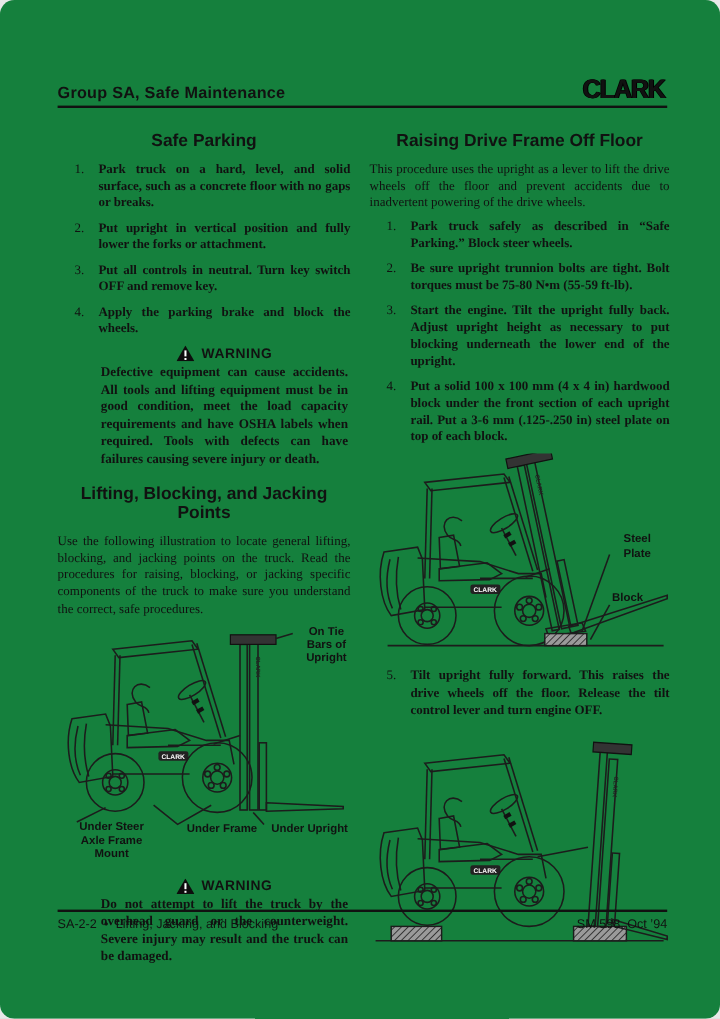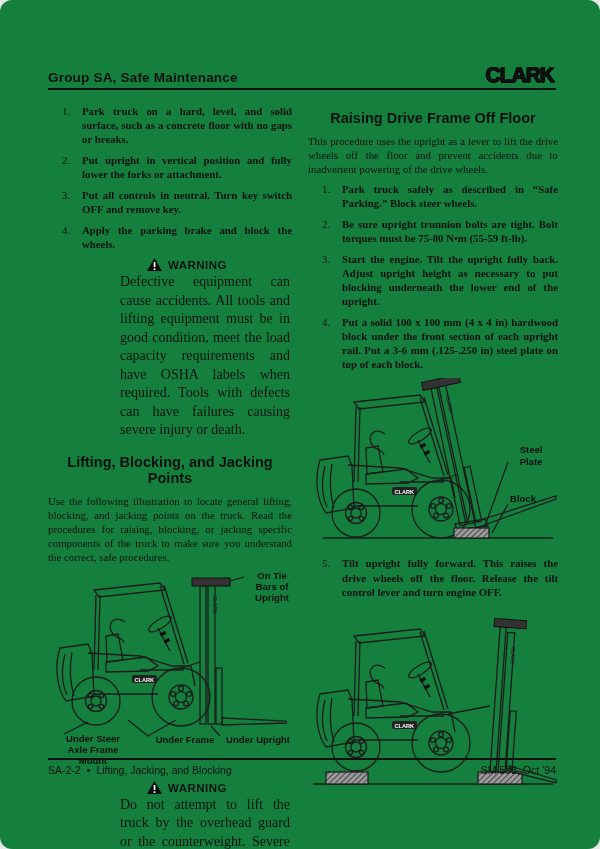--- a/index.html
+++ b/index.html
@@ -20,21 +20,21 @@
      text-align:center;margin:6px 0 8px 0;}
   p{font-size:10.8px;line-height:1.3;margin:0 0 6px 0;text-align:justify;}
   .li{display:flex;margin:0 0 7px 0;}
   .li .num{width:14px;flex:none;font-size:10.8px;line-height:1.3;margin-left:14px;}
   .li .txt{flex:1;font-size:10.8px;line-height:1.3;text-align:justify;padding-left:6px;font-weight:bold;}
   
   .warn{margin:4px 0 10px 36px;width:206px;}
   .warn-head{display:flex;align-items:flex-end;justify-content:center;gap:6px;
              font-family:"Liberation Sans",sans-serif;font-weight:bold;font-size:11.5px;
              letter-spacing:.5px;margin-bottom:2px;}
-  .warn-text{font-size:14px;font-weight:normal;line-height:1.32;text-align:justify;margin-left:36px;}
+  .warn-text{font-size:11px;font-weight:bold;line-height:1.32;text-align:justify;}
   
   .fig{position:relative;text-align:center;}
   .fig svg{display:block;}
   .flabel{position:absolute;font-family:"Liberation Sans",sans-serif;font-weight:bold;
           font-size:9.5px;line-height:1.18;}
   
   .ftr{position:absolute;left:48px;right:44px;top:758px;border-top:2px solid #111;padding-top:4px;
        font-family:"Liberation Sans",sans-serif;font-weight:normal;font-size:10.5px;}
   .ftr .fl{float:left;} .ftr .fr{float:right;}
   .ftr .dot{padding:0 6px;}
@@ -102,20 +102,21 @@
 
 <div class="page">
 
   <div class="hdr">
     <span class="hdr-title">Group SA, Safe Maintenance</span>
     <span class="hdr-logo">CLARK</span>
   </div>
 
   <div class="col col-left">
 
+    <h2>Safe Parking</h2>
 
     <div class="li">
       <span class="num">1.</span>
       <span class="txt">Park truck on a hard, level, and solid surface, such as a concrete floor with no gaps or breaks.</span>
       </div>
     <div class="li">
       <span class="num">2.</span>
       <span class="txt">Put upright in vertical position and fully lower the forks or attachment.</span>
       </div>
     <div class="li">

